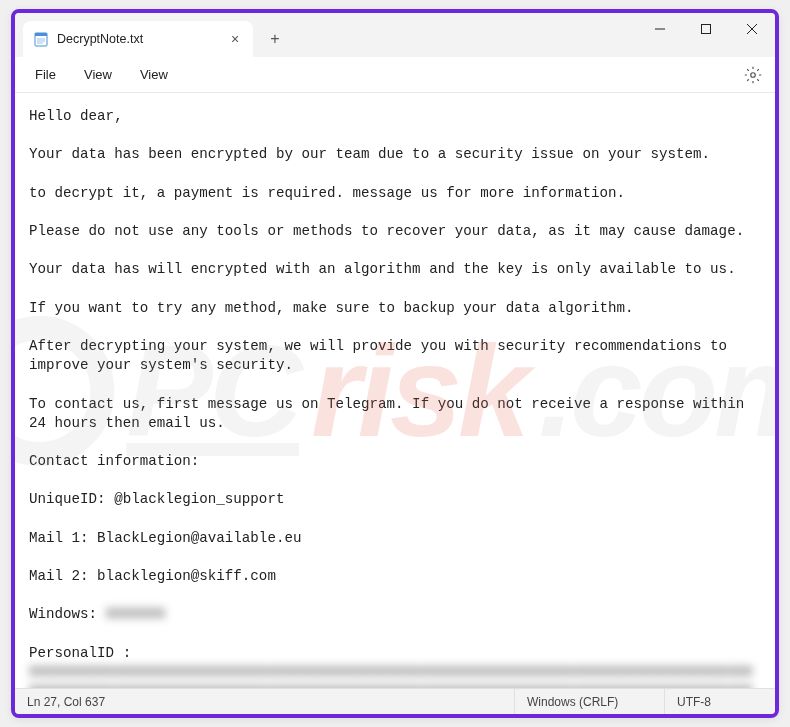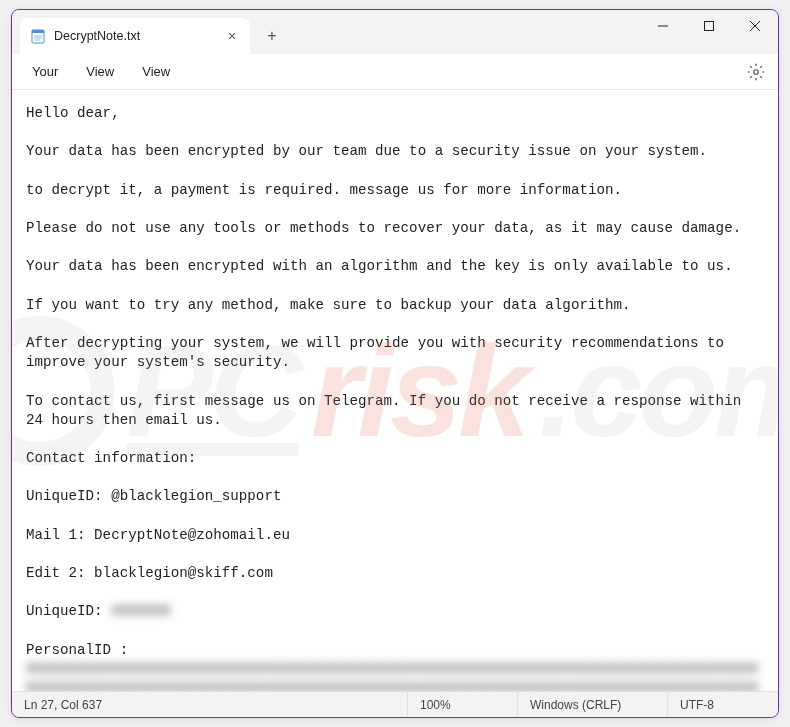--- a/index.html
+++ b/index.html
@@ -11,21 +11,21 @@
     overflow: hidden;
     position: relative;
   }
   .window {
     position: absolute;
     left: 11px;
     top: 9px;
     width: 768px;
     height: 709px;
     background: #fdba74;
-    border: 1px solid #6d28d9;
+    border: 4px solid #6d28d9;
     border-radius: 8px;
     display: flex;
     flex-direction: column;
     overflow: hidden;
     box-shadow: 0 2px 8px rgba(0,0,0,0.08);
   }
   .titlebar {
     height: 44px;
     background: #f3f3f3;
     display: flex;
@@ -185,21 +185,21 @@
       <div class="win-btn">
         <svg width="10" height="10">
             <line x1="0" y1="0" x2="10" y2="10" stroke="#222" stroke-width="1"></line>
             <line x1="10" y1="0" x2="0" y2="10" stroke="#222" stroke-width="1"></line>
           </svg>
       </div>
     </div>
   </div>
 
   <div class="menubar">
-    <div class="menu-item">Your</div>
+    <div class="menu-item">File</div>
     <div class="menu-item">View</div>
     <div class="menu-item">View</div>
     <div class="settings-btn">
       <svg width="18" height="18" viewBox="0 0 24 24" fill="none" stroke="#555" stroke-width="1.6">
         <circle cx="12" cy="12" r="3"></circle>
         <path d="M12 1v3M12 20v3M4.2 4.2l2.1 2.1M17.7 17.7l2.1 2.1M1 12h3M20 12h3M4.2 19.8l2.1-2.1M17.7 6.3l2.1-2.1"></path>
       </svg>
     </div>
   </div>
 
@@ -211,42 +211,41 @@
       <span>.com</span>
     </div>
     <div class="note"><span>Hello dear,</span>
 
 <span>Your data has been encrypted by our team due to a security issue on your system.</span>
 
 <span>to decrypt it, a payment is required. message us for more information.</span>
 
 <span>Please do not use any tools or methods to recover your data, as it may cause damage.</span>
 
-<span>Your data has been encrypted with an algorithm and the key is only available to us.</span>
+<span>Your data has will encrypted with an algorithm and the key is only available to us.</span>
 
 <span>If you want to try any method, make sure to backup your data algorithm.</span>
 
 <span>After decrypting your system, we will provide you with security recommendations to improve your system's security.</span>
 
 <span>To contact us, first message us on Telegram. If you do not receive a response within 24 hours then email us.</span>
 
 <span>Contact information:</span>
 
 <span>UniqueID: @blacklegion_support</span>
 
-<span>Mail 1: DecryptNote@zohomail.eu</span>
-
-<span>Edit 2: blacklegion@skiff.com</span>
-
-<span>UniqueID: </span><span class="blur">XXXXXXX</span>
+<span>Mail 1: BlackLegion@available.eu</span>
+
+<span>Mail 2: blacklegion@skiff.com</span>
+
+<span>Windows: </span><span class="blur">XXXXXXX</span>
 
 <span>PersonalID :</span>
 <span class="blur">XXXXXXXXXXXXXXXXXXXXXXXXXXXXXXXXXXXXXXXXXXXXXXXXXXXXXXXXXXXXXXXXXXXXXXXXXXXXXXXXXXXXXXXXXXXXXXXXXXXXXXXXXXXXXXXXXXXXXXXXXXXXXXXXXXXXXXXXXXXXXXXXXXXXXXXXXXXXXXXXXXXXXXXXXXXXXXXXXXXXXXXXXXXXXX</span></div>
   </div>
 
   <div class="statusbar">
     <div class="status-cell wide">Ln 27, Col 637</div>
-    <div class="status-cell" style="min-width:110px">100%</div>
     <div class="status-cell" style="min-width:150px">Windows (CRLF)</div>
     <div class="status-cell" style="min-width:110px">UTF-8</div>
   </div>
 
 </div>
 
 </body></html>

